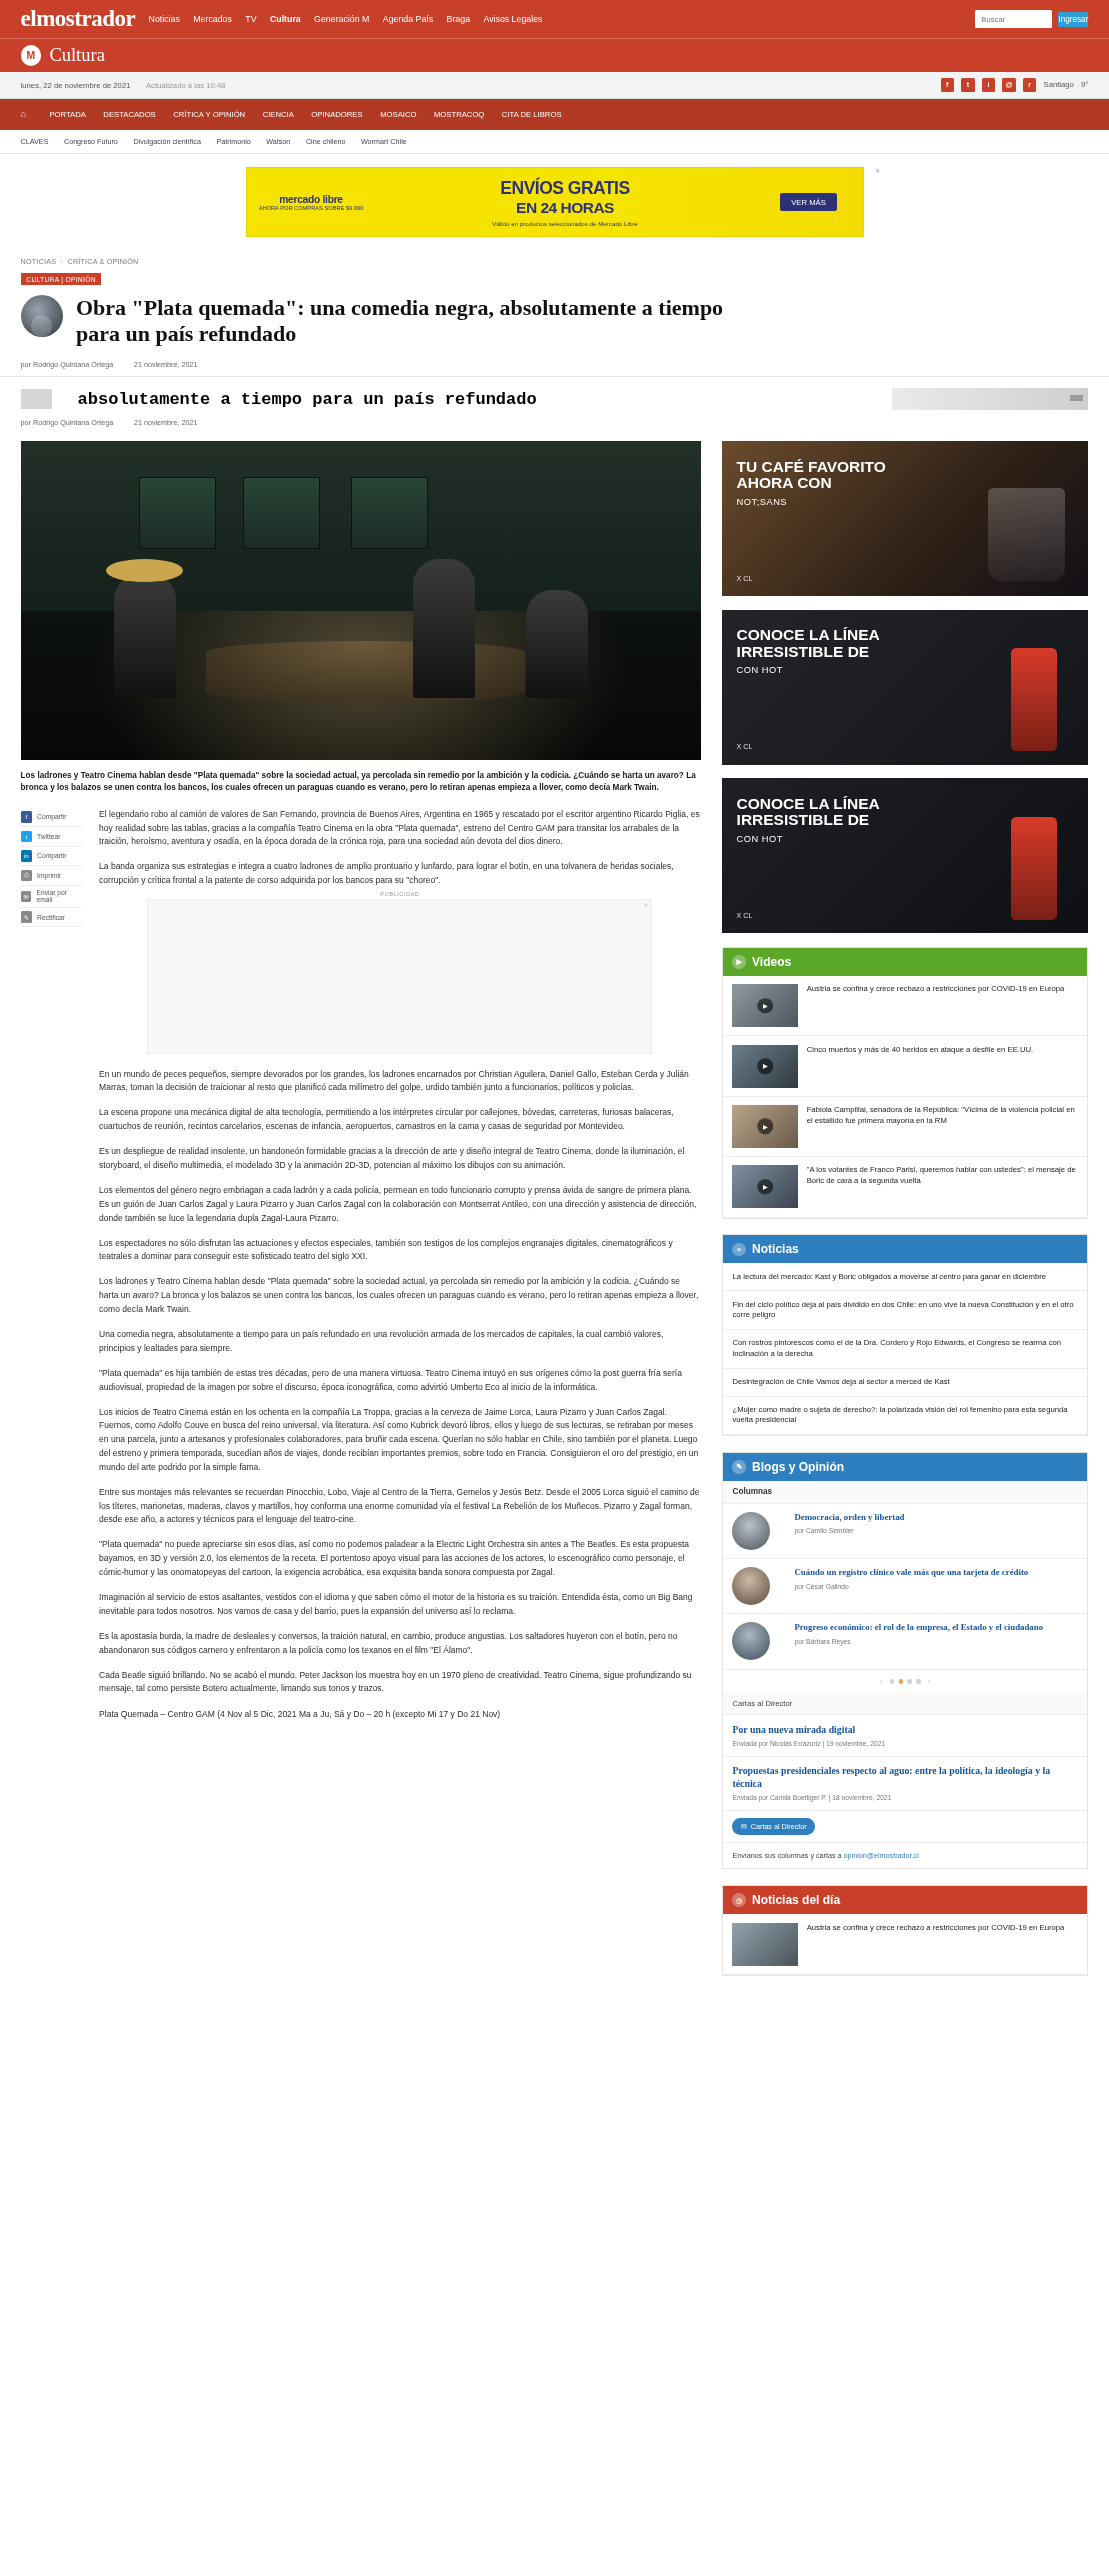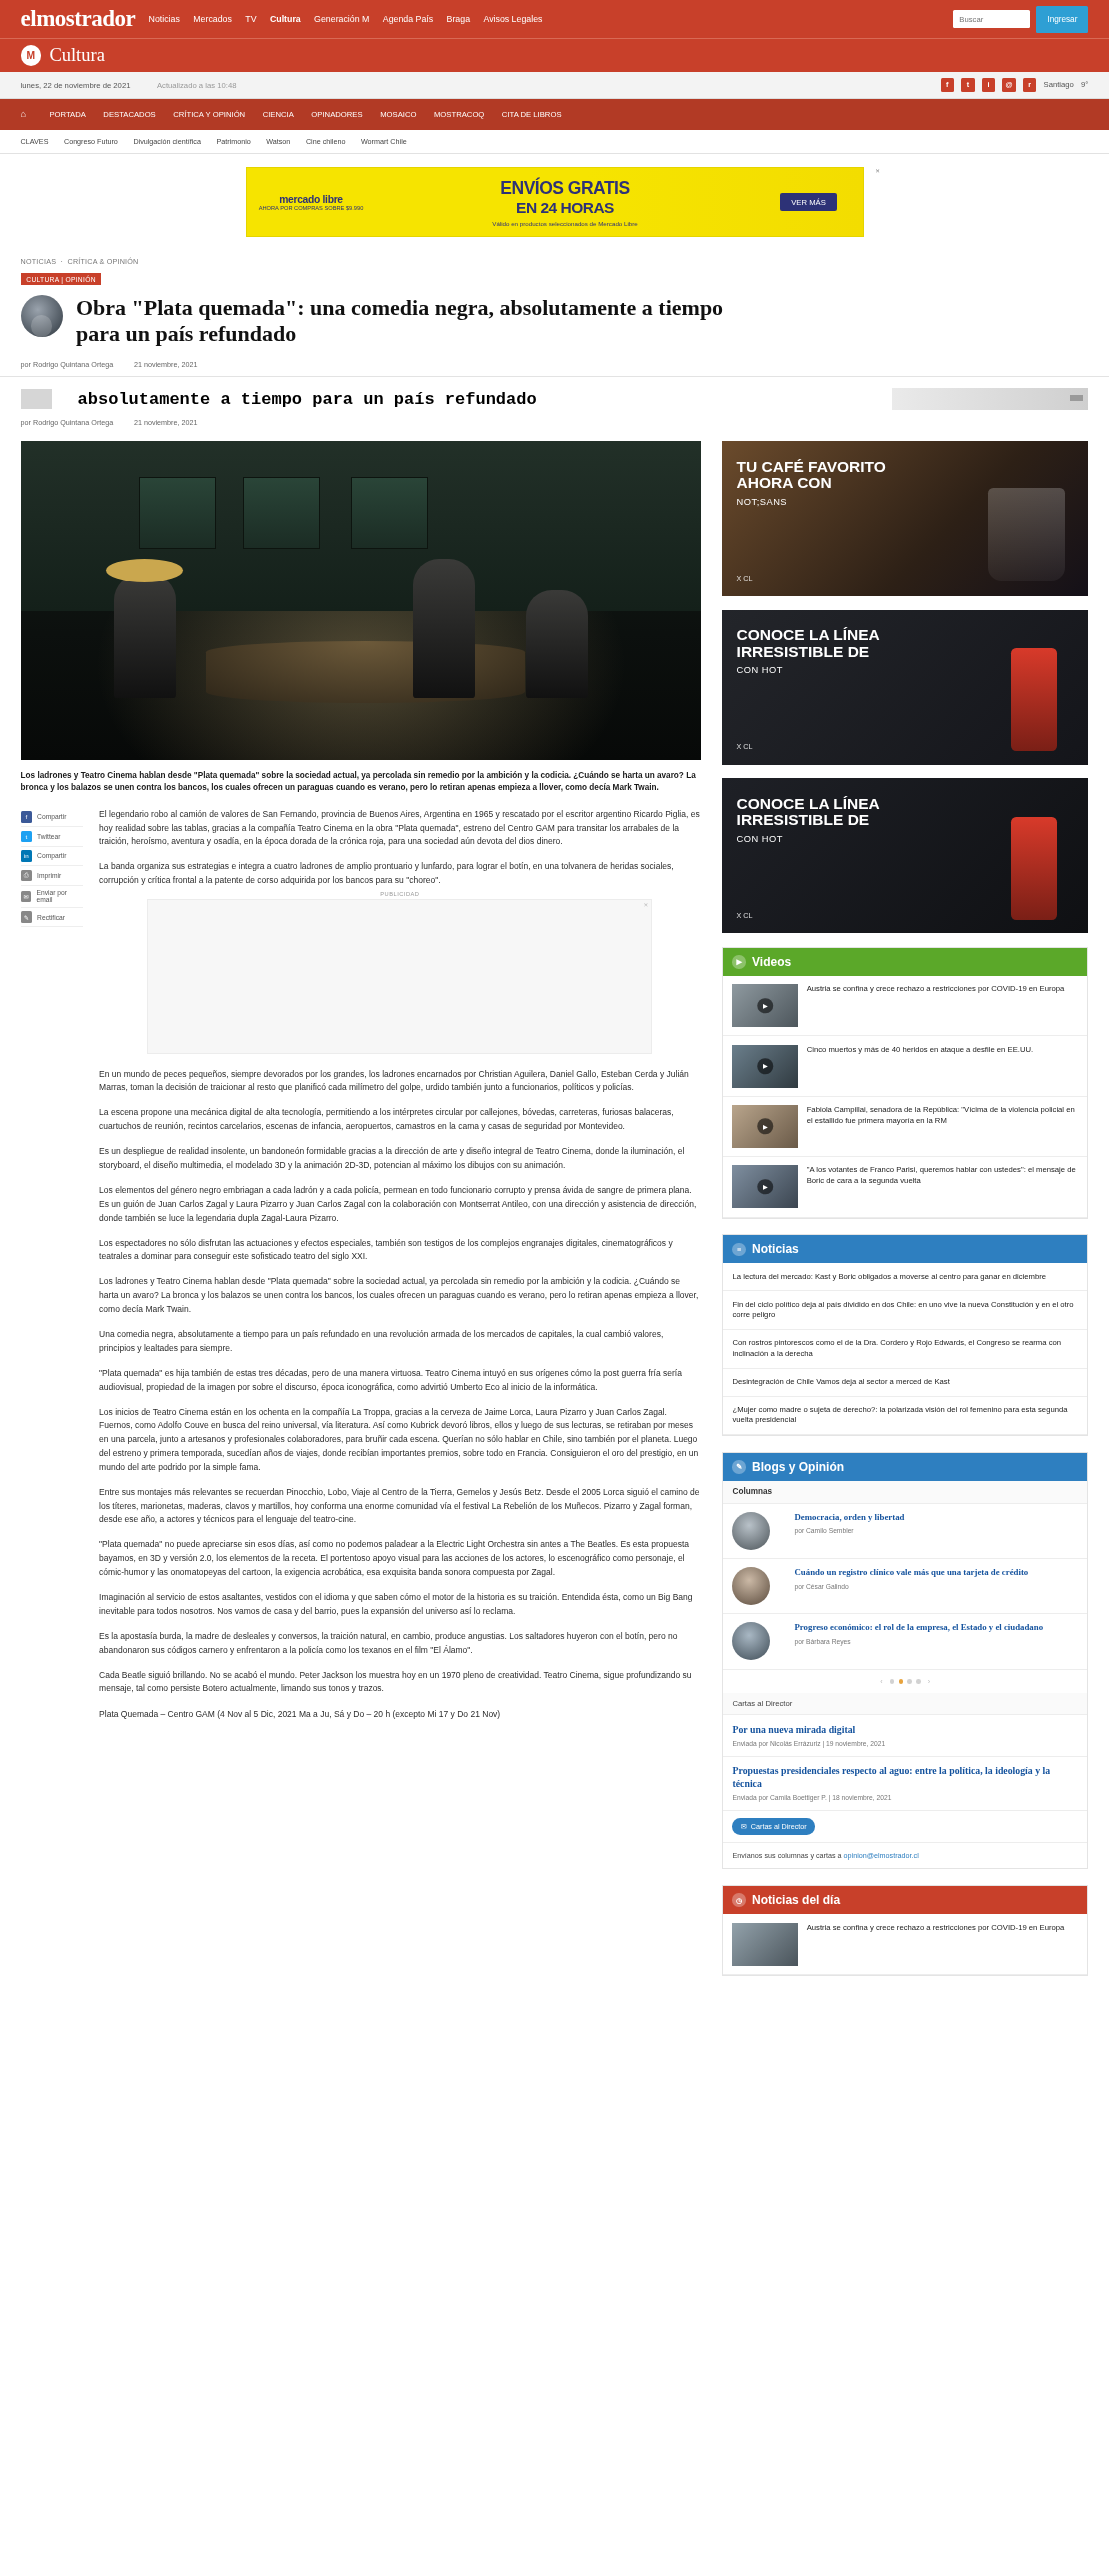--- a/index.html
+++ b/index.html
@@ -34,21 +34,21 @@
     color: #fff; font-size: 8.8px; text-decoration: none; white-space: nowrap;
   }
   .topnav a.active { font-weight: bold; }
   .search-wrap { display: flex; gap: 6.2px; align-items: center; }
   .search-box {
     background: #fff; border: none; border-radius: 1.5px;
     height: 17.5px; width: 77px; padding: 0 6.2px; font-size: 7.7px; color: #666;
   }
   .btn-ingresar {
     background: #2e9fd4; color: #fff; border: none; border-radius: 1.5px;
-    height: 27px; padding: 0 11px; font-size: 8.2px; cursor: pointer;
+    height: 15px; padding: 0 0; font-size: 8.2px; cursor: pointer;
   }
 
   
   .sectionbar {
     background: #c8402a;
     border-top: 0.5px solid #d96a55;
     height: 34px;
     display: flex;
     align-items: center;
     padding: 0 20.6px;
@@ -67,21 +67,21 @@
     background: #f3f3f3;
     border-bottom: 0.5px solid #ddd;
     height: 27px;
     display: flex;
     align-items: center;
     padding: 0 20.6px;
     gap: 15.5px;
     font-size: 7.7px;
     color: #555;
   }
-  .datebar .upd { color: #999; margin-left: 11px; }
+  .datebar .upd { color: #999; }
   .datebar-right {
     margin-left: auto; display: flex; align-items: center; gap: 7.2px;
     font-size: 7.7px; color: #555;
   }
   .social-ico {
     width: 13.4px; height: 13.4px; border-radius: 1.5px;
     background: #c8402a; color: #fff;
     display: inline-flex; align-items: center; justify-content: center;
     font-size: 7.2px; font-weight: bold;
   }

